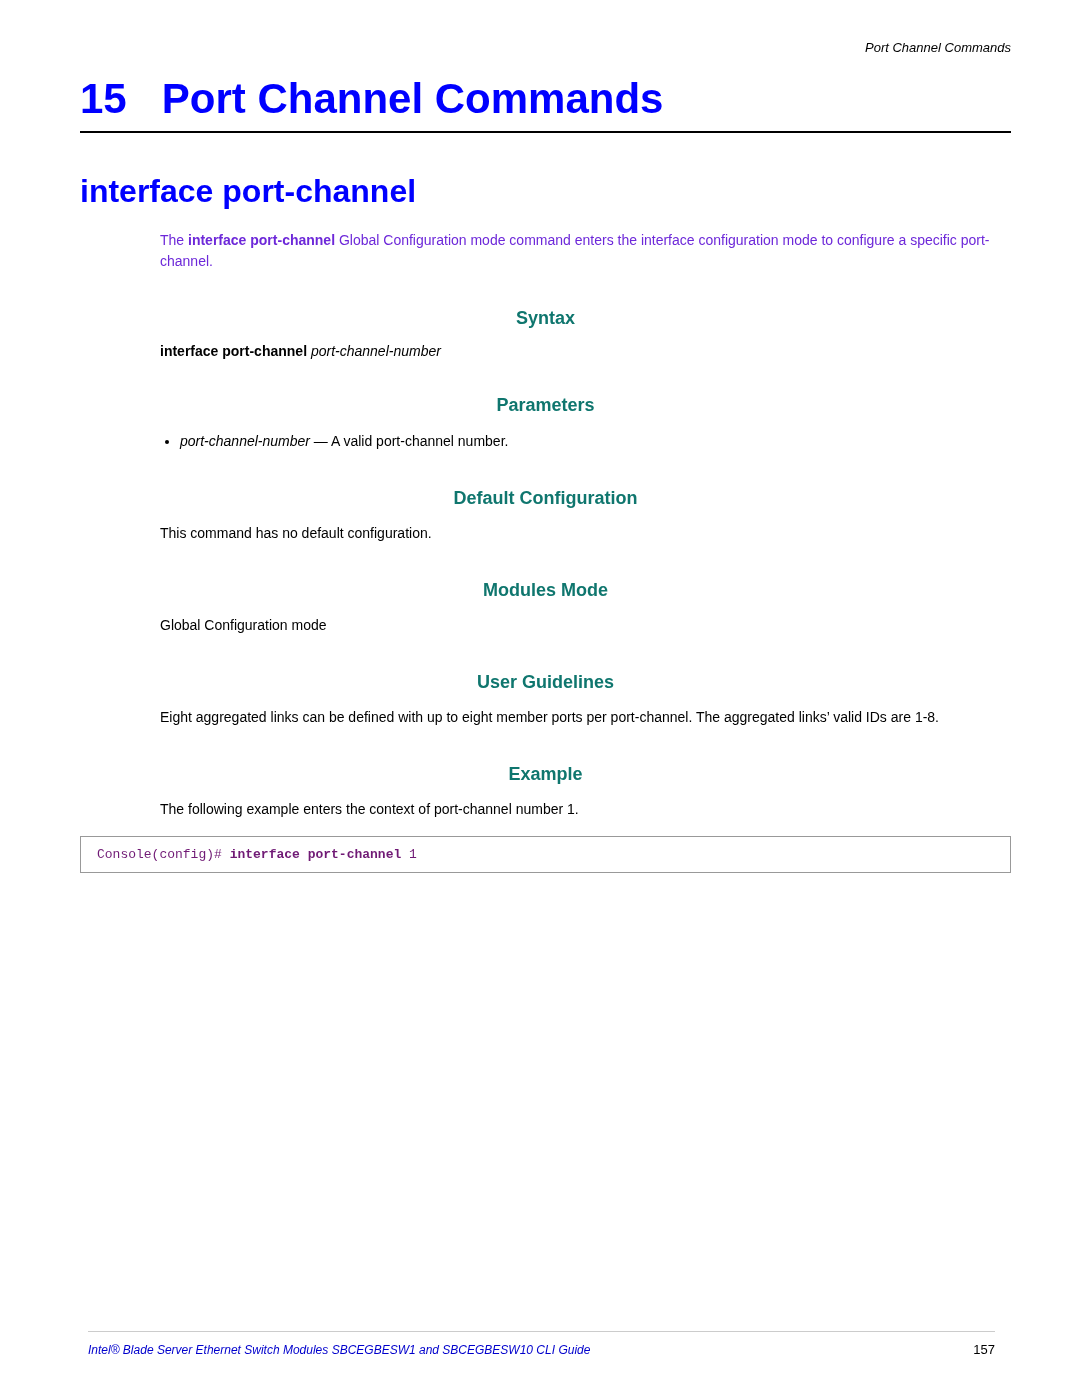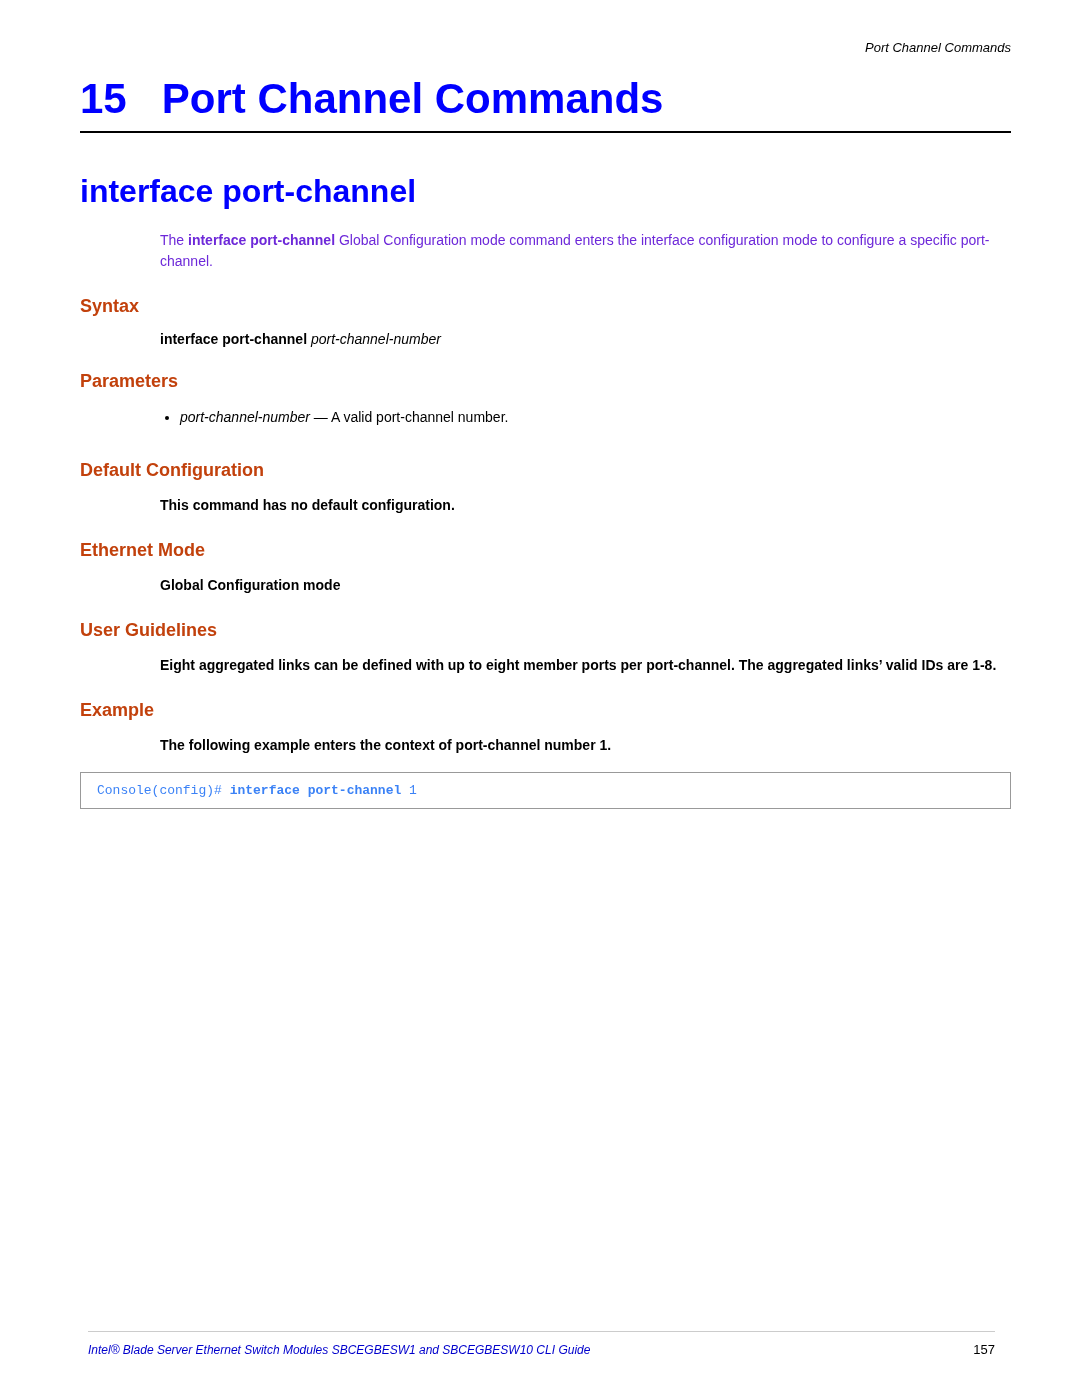--- a/index.html
+++ b/index.html
@@ -64,23 +64,24 @@
       line-height: 1.5;
     }
 
     .description-text .bold-term {
       font-weight: bold;
     }
 
     .subsection-title {
       font-size: 18px;
       font-weight: bold;
-      color: #c2410c;
+      color: #0f766e;
       margin-bottom: 14px;
-      margin-top: 24px;
+      margin-top: 36px;
+      text-align: center;
     }
 
     .syntax-line {
       margin-left: 80px;
       margin-bottom: 16px;
       font-size: 14px;
     }
 
     .syntax-line .bold-term {
       font-weight: bold;
@@ -103,31 +104,30 @@
 
     .param-list li .italic-term {
       font-style: italic;
     }
 
     .body-text {
       margin-left: 80px;
       font-size: 14px;
       line-height: 1.5;
       margin-bottom: 16px;
-      font-weight: bold;
     }
 
     .code-block {
       border: 1px solid #999;
       background: #fff;
       padding: 10px 16px;
       font-family: 'Courier New', Courier, monospace;
       font-size: 13px;
       margin: 10px 0 20px 0;
-      color: #3b82f6;
+      color: #701a75;
     }
 
     .code-block .bold-code {
       font-weight: bold;
     }
 
     .footer {
       position: absolute;
       bottom: 40px;
       left: 88px;
@@ -191,21 +191,21 @@
   </ul>
 
   <div class="subsection-title">
     <span>Default Configuration</span>
   </div>
   <div class="body-text">
     <span>This command has no default configuration.</span>
   </div>
 
   <div class="subsection-title">
-    <span>Ethernet Mode</span>
+    <span>Modules Mode</span>
   </div>
   <div class="body-text">
     <span>Global Configuration mode</span>
   </div>
 
   <div class="subsection-title">
     <span>User Guidelines</span>
   </div>
   <div class="body-text">
     <span>Eight aggregated links can be defined with up to eight member ports per port-channel. The aggregated links’ valid IDs are 1-8.</span>

